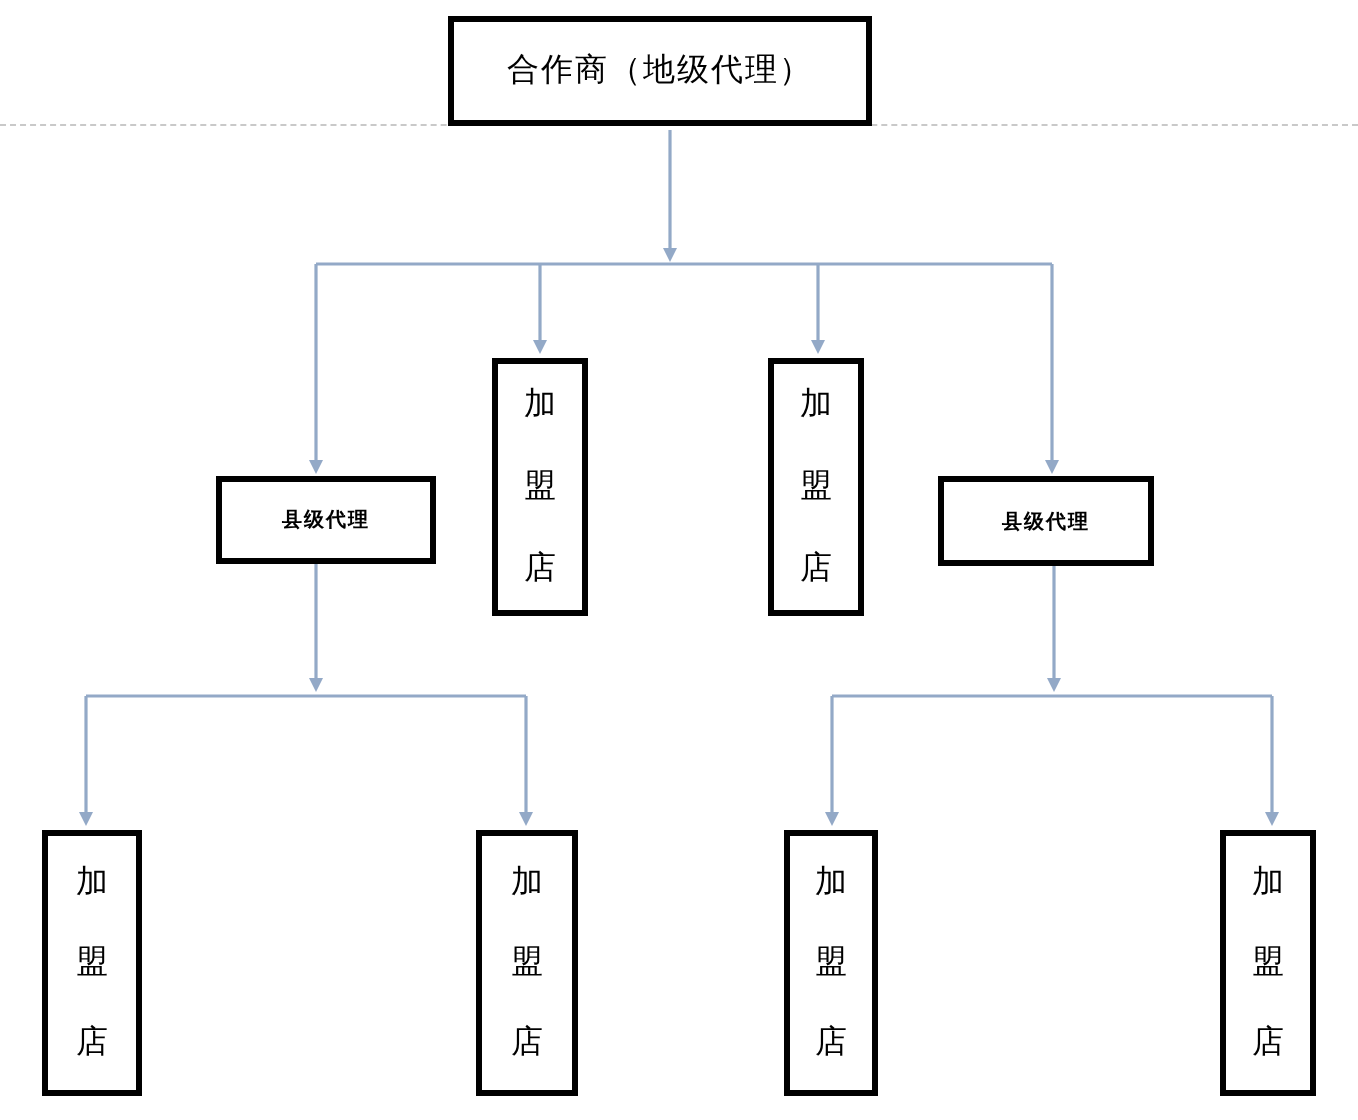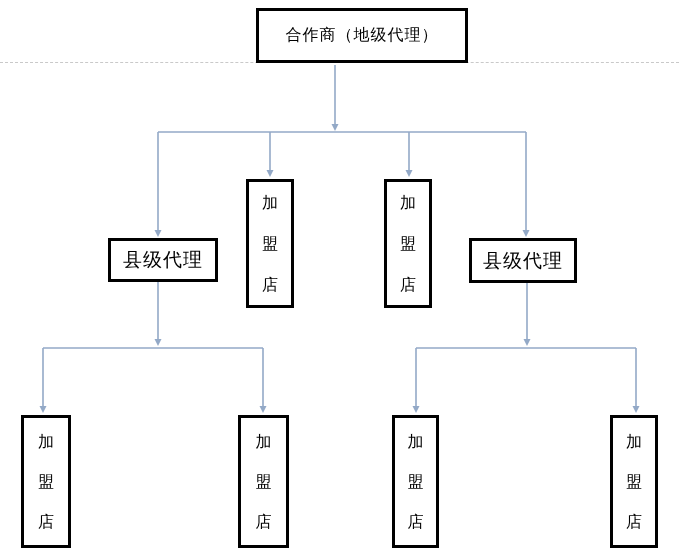--- a/index.html
+++ b/index.html
@@ -13,21 +13,21 @@
     border-top:1px dashed #c9c9c9; z-index:1;
   }
   svg.connectors { position:absolute; left:0; top:0; z-index:2; }
   .node {
     position:absolute; box-sizing:border-box; background:#ffffff;
     border:3px solid #000000; display:flex; align-items:center; justify-content:center;
     z-index:3; color:#000;
   }
   .node .label { text-align:center; }
   .node.root .label { font-size:16px; letter-spacing:1px; }
-  .node.horiz .label { font-size:19px; letter-spacing:1px; }
+  .node.horiz .label { font-size:10px; letter-spacing:1px;font-weight:bold; }
   .node.vert .label { font-size:16px; white-space:pre-line; line-height:41px; }
   .node.vert.small .label { line-height:40px; }
 </style>
 </head>
 <body>
 
 <div id="stage">
 
   <div class="divider"></div>
 
@@ -49,21 +49,21 @@
     <line x1="43" y1="348" x2="263" y2="348" stroke="#93a9c7" stroke-width="1.6"></line>
     <line x1="43" y1="348" x2="43" y2="407" stroke="#93a9c7" stroke-width="1.6" marker-end="url(#arrow)"></line>
     <line x1="263" y1="348" x2="263" y2="407" stroke="#93a9c7" stroke-width="1.6" marker-end="url(#arrow)"></line>
 
     <line x1="527" y1="283" x2="527" y2="340" stroke="#93a9c7" stroke-width="1.6" marker-end="url(#arrow)"></line>
     <line x1="416" y1="348" x2="636" y2="348" stroke="#93a9c7" stroke-width="1.6"></line>
     <line x1="416" y1="348" x2="416" y2="407" stroke="#93a9c7" stroke-width="1.6" marker-end="url(#arrow)"></line>
     <line x1="636" y1="348" x2="636" y2="407" stroke="#93a9c7" stroke-width="1.6" marker-end="url(#arrow)"></line>
   </svg>
 
-  <div class="node root" style="left:256px; top:8px; width:212px; height:55px;">
+  <div class="node root" style="left:224px; top:8px; width:212px; height:55px;">
     <span class="label">合作商（地级代理）</span>
   </div>
 
   <div class="node horiz" style="left:108px; top:238px; width:110px; height:44px;">
     <span class="label">县级代理</span>
   </div>
 
   <div class="node horiz" style="left:469px; top:238px; width:108px; height:45px;">
     <span class="label">县级代理</span>
   </div>

